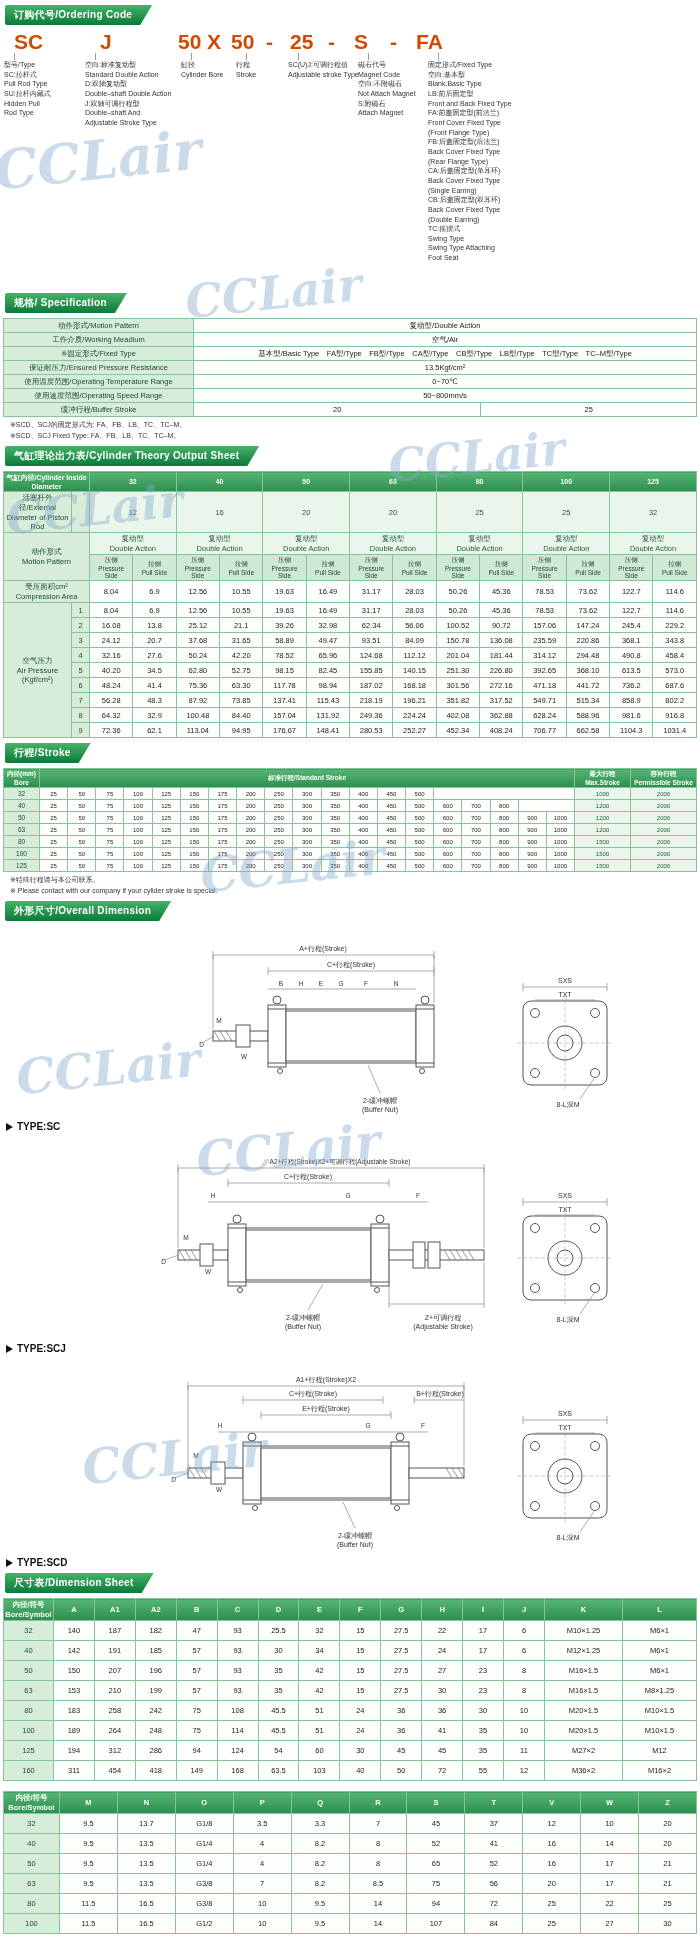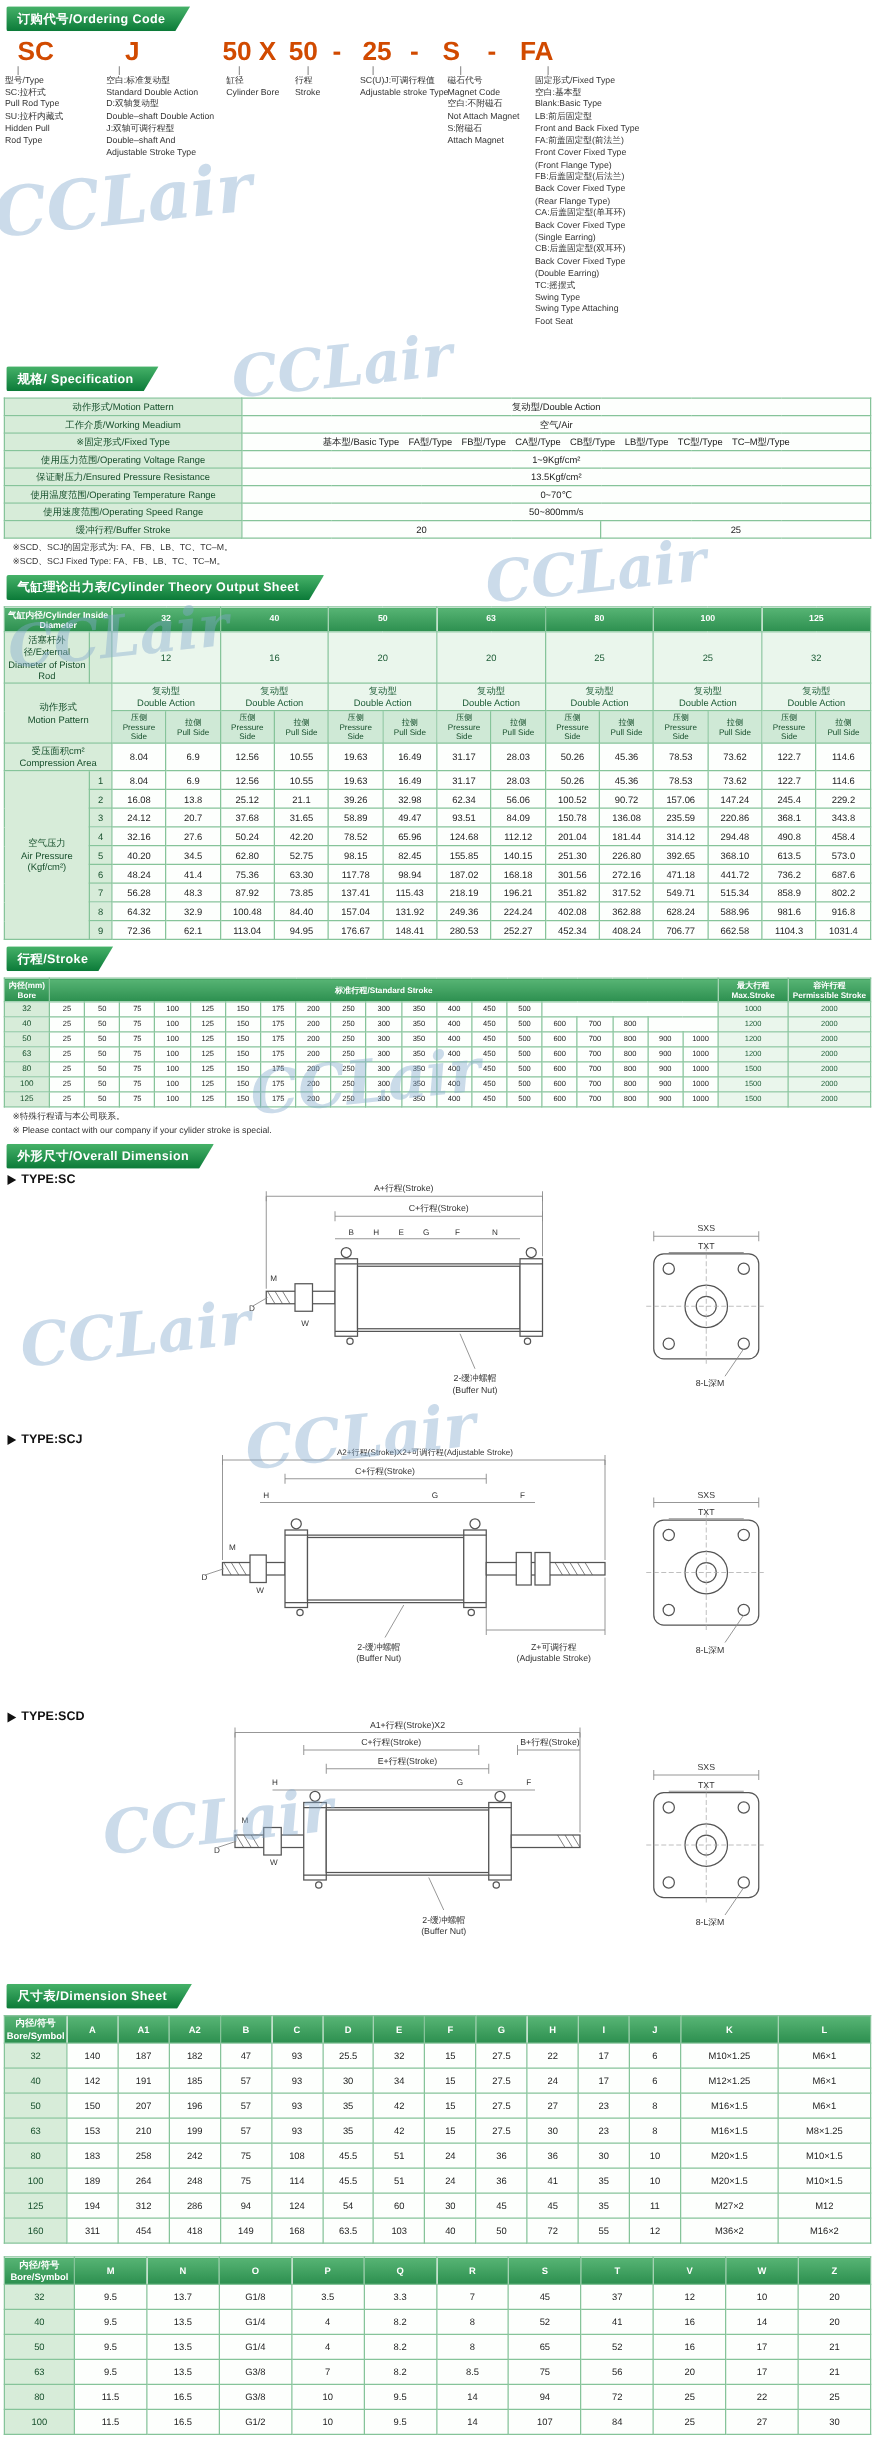--- a/index.html
+++ b/index.html
@@ -31,21 +31,21 @@
 td.num{background:#d7ecd9;color:#174f2c}
 .spec td{height:14px}
 .theory td{height:15px}
 .theory th{font-size:7px}
 .stroke-t td{height:12px;font-size:6px;padding:0}
 .stroke-t th{font-size:6.5px}
 .stroke-t td.lbl{font-size:6.5px}
 .dim td{height:20px;font-size:7.5px}
 .notes{margin:3px 0 0 10px;font-size:7px;line-height:1.5;color:#333}
 
-.draw-row{display:flex;align-items:flex-start;margin-left:6px}
+.draw-row{display:flex;align-items:flex-end;margin-left:6px}
 .type-label{width:112px;font-size:10px;font-weight:bold;color:#111;display:flex;align-items:center;gap:4px}
 .tri{width:0;height:0;border-left:7px solid #111;border-top:4px solid transparent;border-bottom:4px solid transparent;display:inline-block}
 svg.draw{display:block}
 svg text{font-family:"Liberation Sans","DejaVu Sans",sans-serif}
 </style>
 </head>
 <body>
 
 <div class="page">
 
@@ -157,24 +157,20 @@
           </tr>
           <tr>
             <td class="lbl">工作介质/Working Meadium</td>
             <td colspan="7">空气/Air</td>
           </tr>
           <tr>
             <td class="lbl">※固定形式/Fixed Type</td>
             <td colspan="7">基本型/Basic Type　FA型/Type　FB型/Type　CA型/Type　CB型/Type　LB型/Type　TC型/Type　TC–M型/Type</td>
           </tr>
           <tr>
-            <td class="lbl">使用压力范围/Operating Voltage Range</td>
-            <td colspan="7">1~9Kgf/cm²</td>
-          </tr>
-          <tr>
             <td class="lbl">保证耐压力/Ensured Pressure Resistance</td>
             <td colspan="7">13.5Kgf/cm²</td>
           </tr>
           <tr>
             <td class="lbl">使用温度范围/Operating Temperature Range</td>
             <td colspan="7">0~70℃</td>
           </tr>
           <tr>
             <td class="lbl">使用速度范围/Operating Speed Range</td>
             <td colspan="7">50~800mm/s</td>

